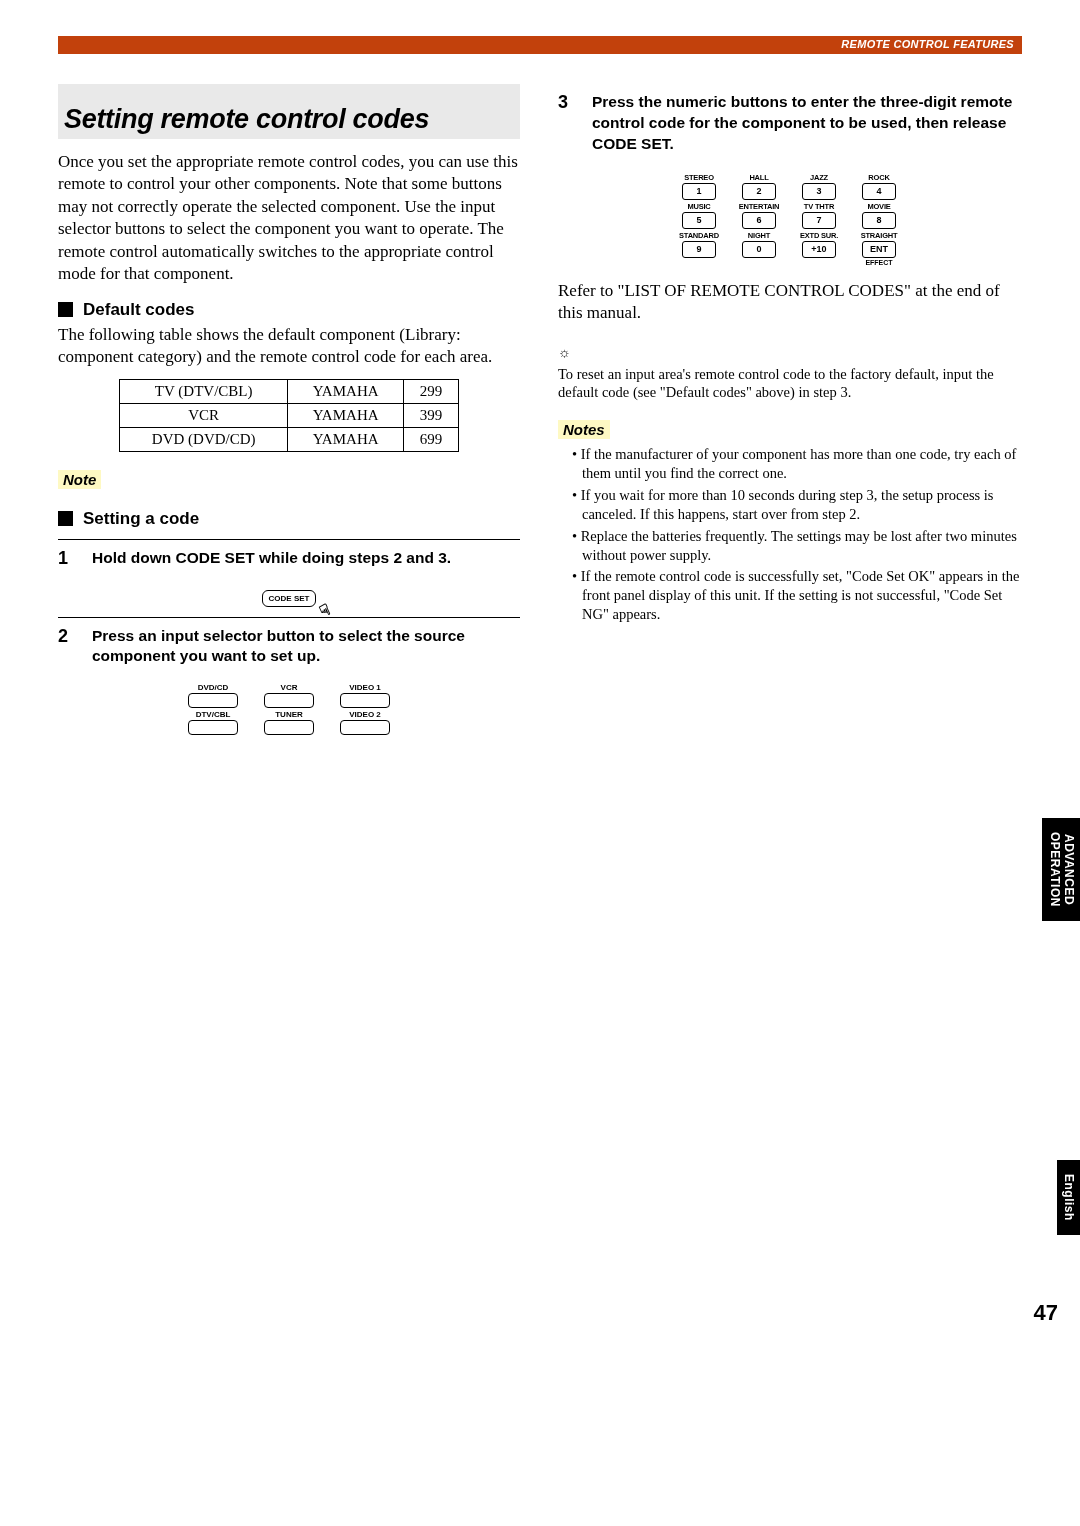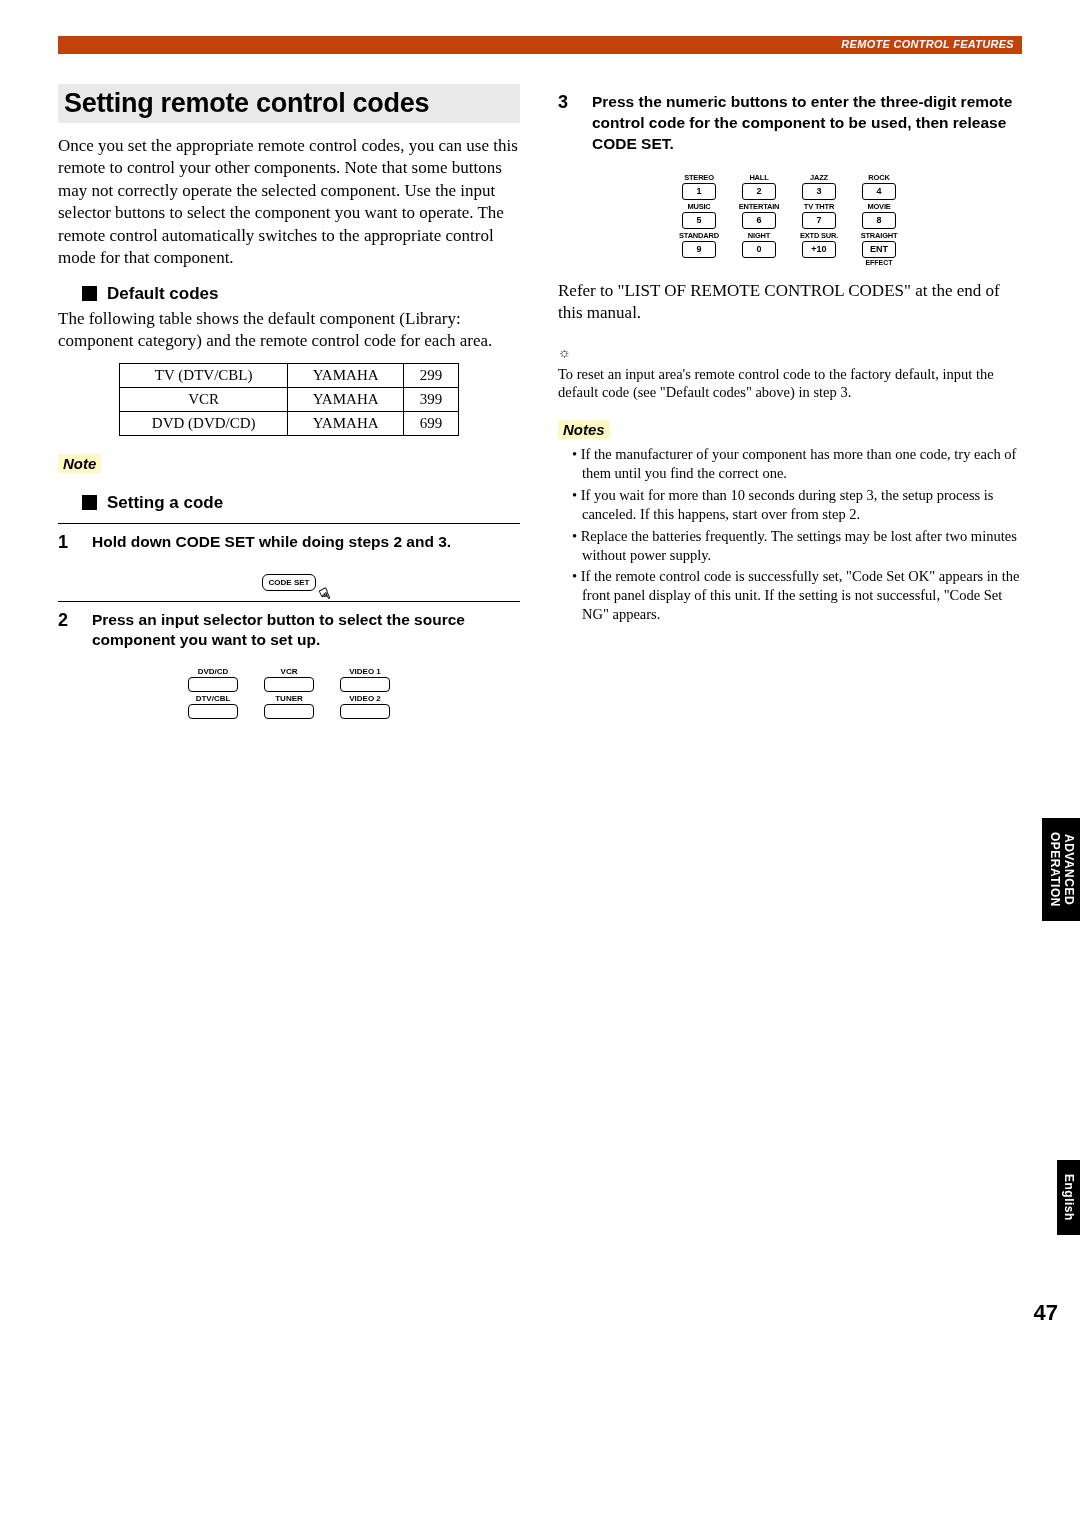--- a/index.html
+++ b/index.html
@@ -43,38 +43,39 @@
     width: 462px;
   }
   .section-title-box {
     background: #e9e9e9;
     padding: 4px 8px 4px 6px;
     margin-bottom: 12px;
   }
   .section-title {
     font-family: Arial, Helvetica, sans-serif;
     font-weight: bold;
+    font-style: italic;
     font-size: 27px;
     letter-spacing: -0.3px;
+    margin-top: 16px;
   }
   .body-text {
     font-size: 17px;
     line-height: 1.32;
     margin-bottom: 10px;
   }
   .sub-head {
     font-family: Arial, Helvetica, sans-serif;
     font-weight: bold;
     font-size: 17px;
     margin-top: 14px;
     margin-bottom: 4px;
     display: flex;
     align-items: center;
     gap: 10px;
-    margin-left: 24px;
   }
   .sub-head::before {
     content: "";
     display: inline-block;
     width: 15px;
     height: 15px;
     background: #000;
   }
   table.codes {
     border-collapse: collapse;

